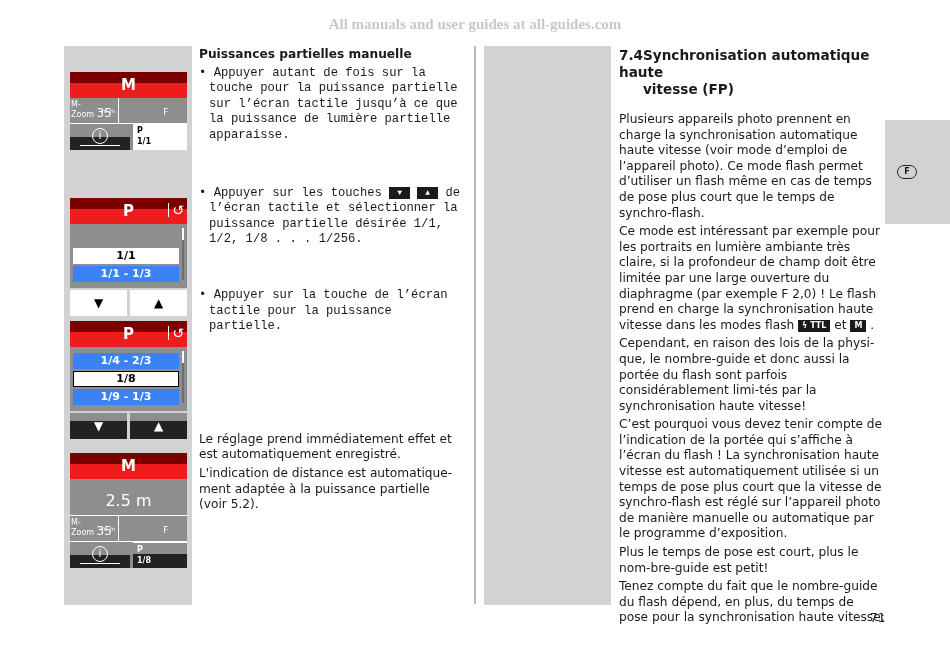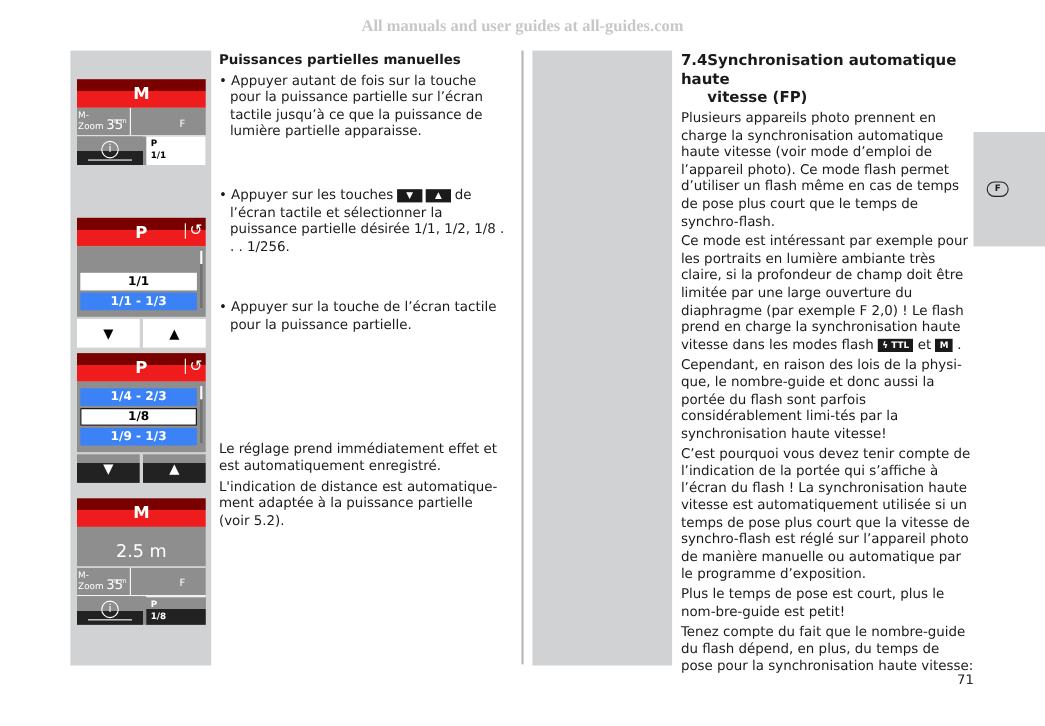--- a/index.html
+++ b/index.html
@@ -39,25 +39,25 @@
   .item.sel { background: #fff; color: #000; }
   .item.sel.outlined { border: 1.5px solid #000; line-height: 13px; }
   .item.blank { background: transparent; }
   .arrows { display: flex; gap: 3px; }
   .arrow-btn { flex: 1; height: 26px; display: flex; align-items: center; justify-content: center; font-size: 12px; }
   .arrow-btn.light { background: #fff; color: #000; }
   .arrow-btn.dark { background: linear-gradient(#8e8e8e 0, #8e8e8e 8px, #222 8px); color: #fff; }
   .col { position: absolute; font-size: 12.2px; line-height: 15.6px; }
   .col p { margin-bottom: 3px; }
   .col h3 { font-size: 12.2px; font-weight: bold; margin-bottom: 3px; }
-  .bullet { padding-left: 10px; text-indent: -10px; }
+  .bullet { padding-left: 10px; text-indent: -10px; font-family: Liberation Mono, monospace; }
   .inline-icon { display: inline-block; background: #1a1a1a; color: #fff; font-size: 8px; font-weight: bold;
                  height: 12px; line-height: 12px; padding: 0 4px; vertical-align: 1px; text-indent: 0; }
   .inline-icon.wide { padding: 0 8px; }
-  .heading-big { font-size: 13.6px; font-weight: bold; line-height: 17px; margin-bottom: 2px; }
+  .heading-big { font-size: 13.6px; font-weight: bold; line-height: 17px; margin-bottom: 14px; }
   .heading-big .num { display: inline-block; width: 24px; }
   .heading-big .cont { padding-left: 24px; display: block; }
   .lang-box { position: absolute; left: 885px; top: 120px; width: 65px; height: 104px; background: #d1d2d4; }
   .lang-badge { position: absolute; left: 897px; top: 165px; width: 20px; height: 14px; border: 1px solid #222; border-radius: 7px;
                 font-size: 8px; text-align: center; line-height: 12px; font-weight: bold; }
   .page-num { position: absolute; left: 870px; top: 611px; font-size: 12px; color: #222; }
 </style>
 </head>
 <body>
 
@@ -164,21 +164,21 @@
       </div>
       <div class="p-cell dark">
         <div>P</div>
         <div>1/8</div>
       </div>
     </div>
   </div>
 </div>
 
 <div class="col" style="left:199px; top:47px; width:262px;">
-  <h3>Puissances partielles manuelles</h3>
+  <h3>Puissances partielles manuelle</h3>
   <p class="bullet">• Appuyer autant de fois sur la touche pour la puissance partielle sur l’écran tactile jusqu’à ce que la puissance de lumière partielle apparaisse.</p>
   <p class="bullet" style="margin-top:42px;"><span>• Appuyer sur les touches </span><span class="inline-icon wide">▼</span> <span class="inline-icon wide">▲</span><span> de l’écran tactile et sélectionner la puissance partielle désirée 1/1, 1/2, 1/8 . . . 1/256.</span></p>
   <p class="bullet" style="margin-top:40px;">• Appuyer sur la touche de l’écran tactile pour la puissance partielle.</p>
   <p style="margin-top:97px;">Le réglage prend immédiatement effet et est automatiquement enregistré.</p>
   <p>L'indication de distance est automatique-ment adaptée à la puissance partielle (voir 5.2).</p>
 </div>
 
 <div class="col" style="left:619px; top:47px; width:266px;">
   <div class="heading-big">
     <span class="num">7.4</span><span>Synchronisation automatique haute</span>

